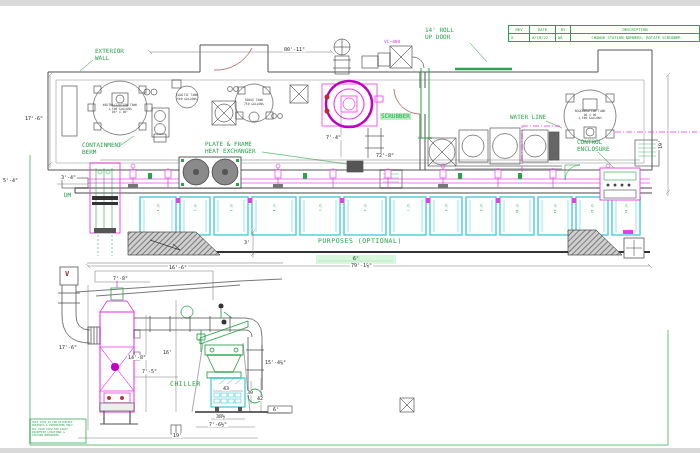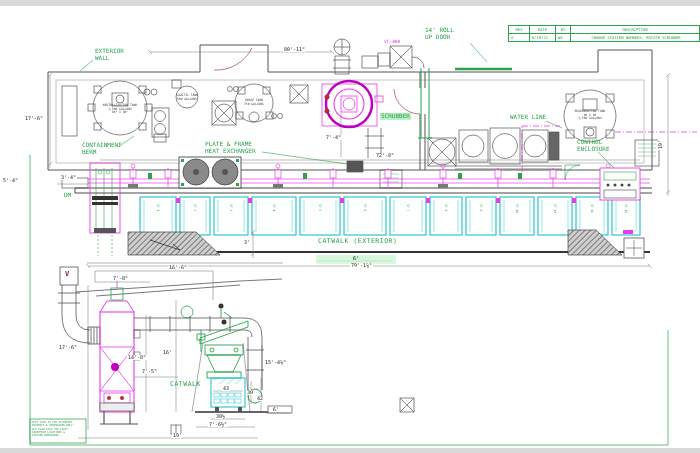--- a/index.html
+++ b/index.html
@@ -377,22 +377,22 @@
   <span class="t gl" style="left:425px;top:27px;">14' ROLL
 UP DOOR</span>
   <span class="t gl" style="left:82px;top:142px;">CONTAINMENT
 BERM</span>
   <span class="t gl" style="left:205px;top:141px;">PLATE &amp; FRAME
 HEAT EXCHANGER</span>
   <span class="t gl hl" style="left:380px;top:113px;">SCRUBBER</span>
   <span class="t gl" style="left:510px;top:114px;">WATER LINE</span>
   <span class="t gl" style="left:577px;top:139px;">CONTROL
 ENCLOSURE</span>
-  <span class="t gl2" style="left:318px;top:238px;">CATWALK (EXTERIOR)</span>
-  <span class="t gl2" style="left:170px;top:381px;">CATWALK</span>
+  <span class="t gl2" style="left:318px;top:238px;">PURPOSES (OPTIONAL)</span>
+  <span class="t gl2" style="left:170px;top:381px;">CHILLER</span>
   <span class="t gl" style="left:64px;top:192px;">DM</span>
   <span class="t mg" style="left:384px;top:39px;">VC-400</span>
   <span class="t mr" style="left:65px;top:270px;">V</span>
 
   <span class="t dm" style="left:283px;top:47px;">80'-11"</span>
   <span class="t dm" style="left:24px;top:116px;">17'-6"</span>
   <span class="t dm" style="left:325px;top:135px;">7'-4"</span>
   <span class="t dm" style="left:375px;top:153px;">72'-8"</span>
   <span class="t dm rot" style="left:658px;top:150px;">19'</span>
 

